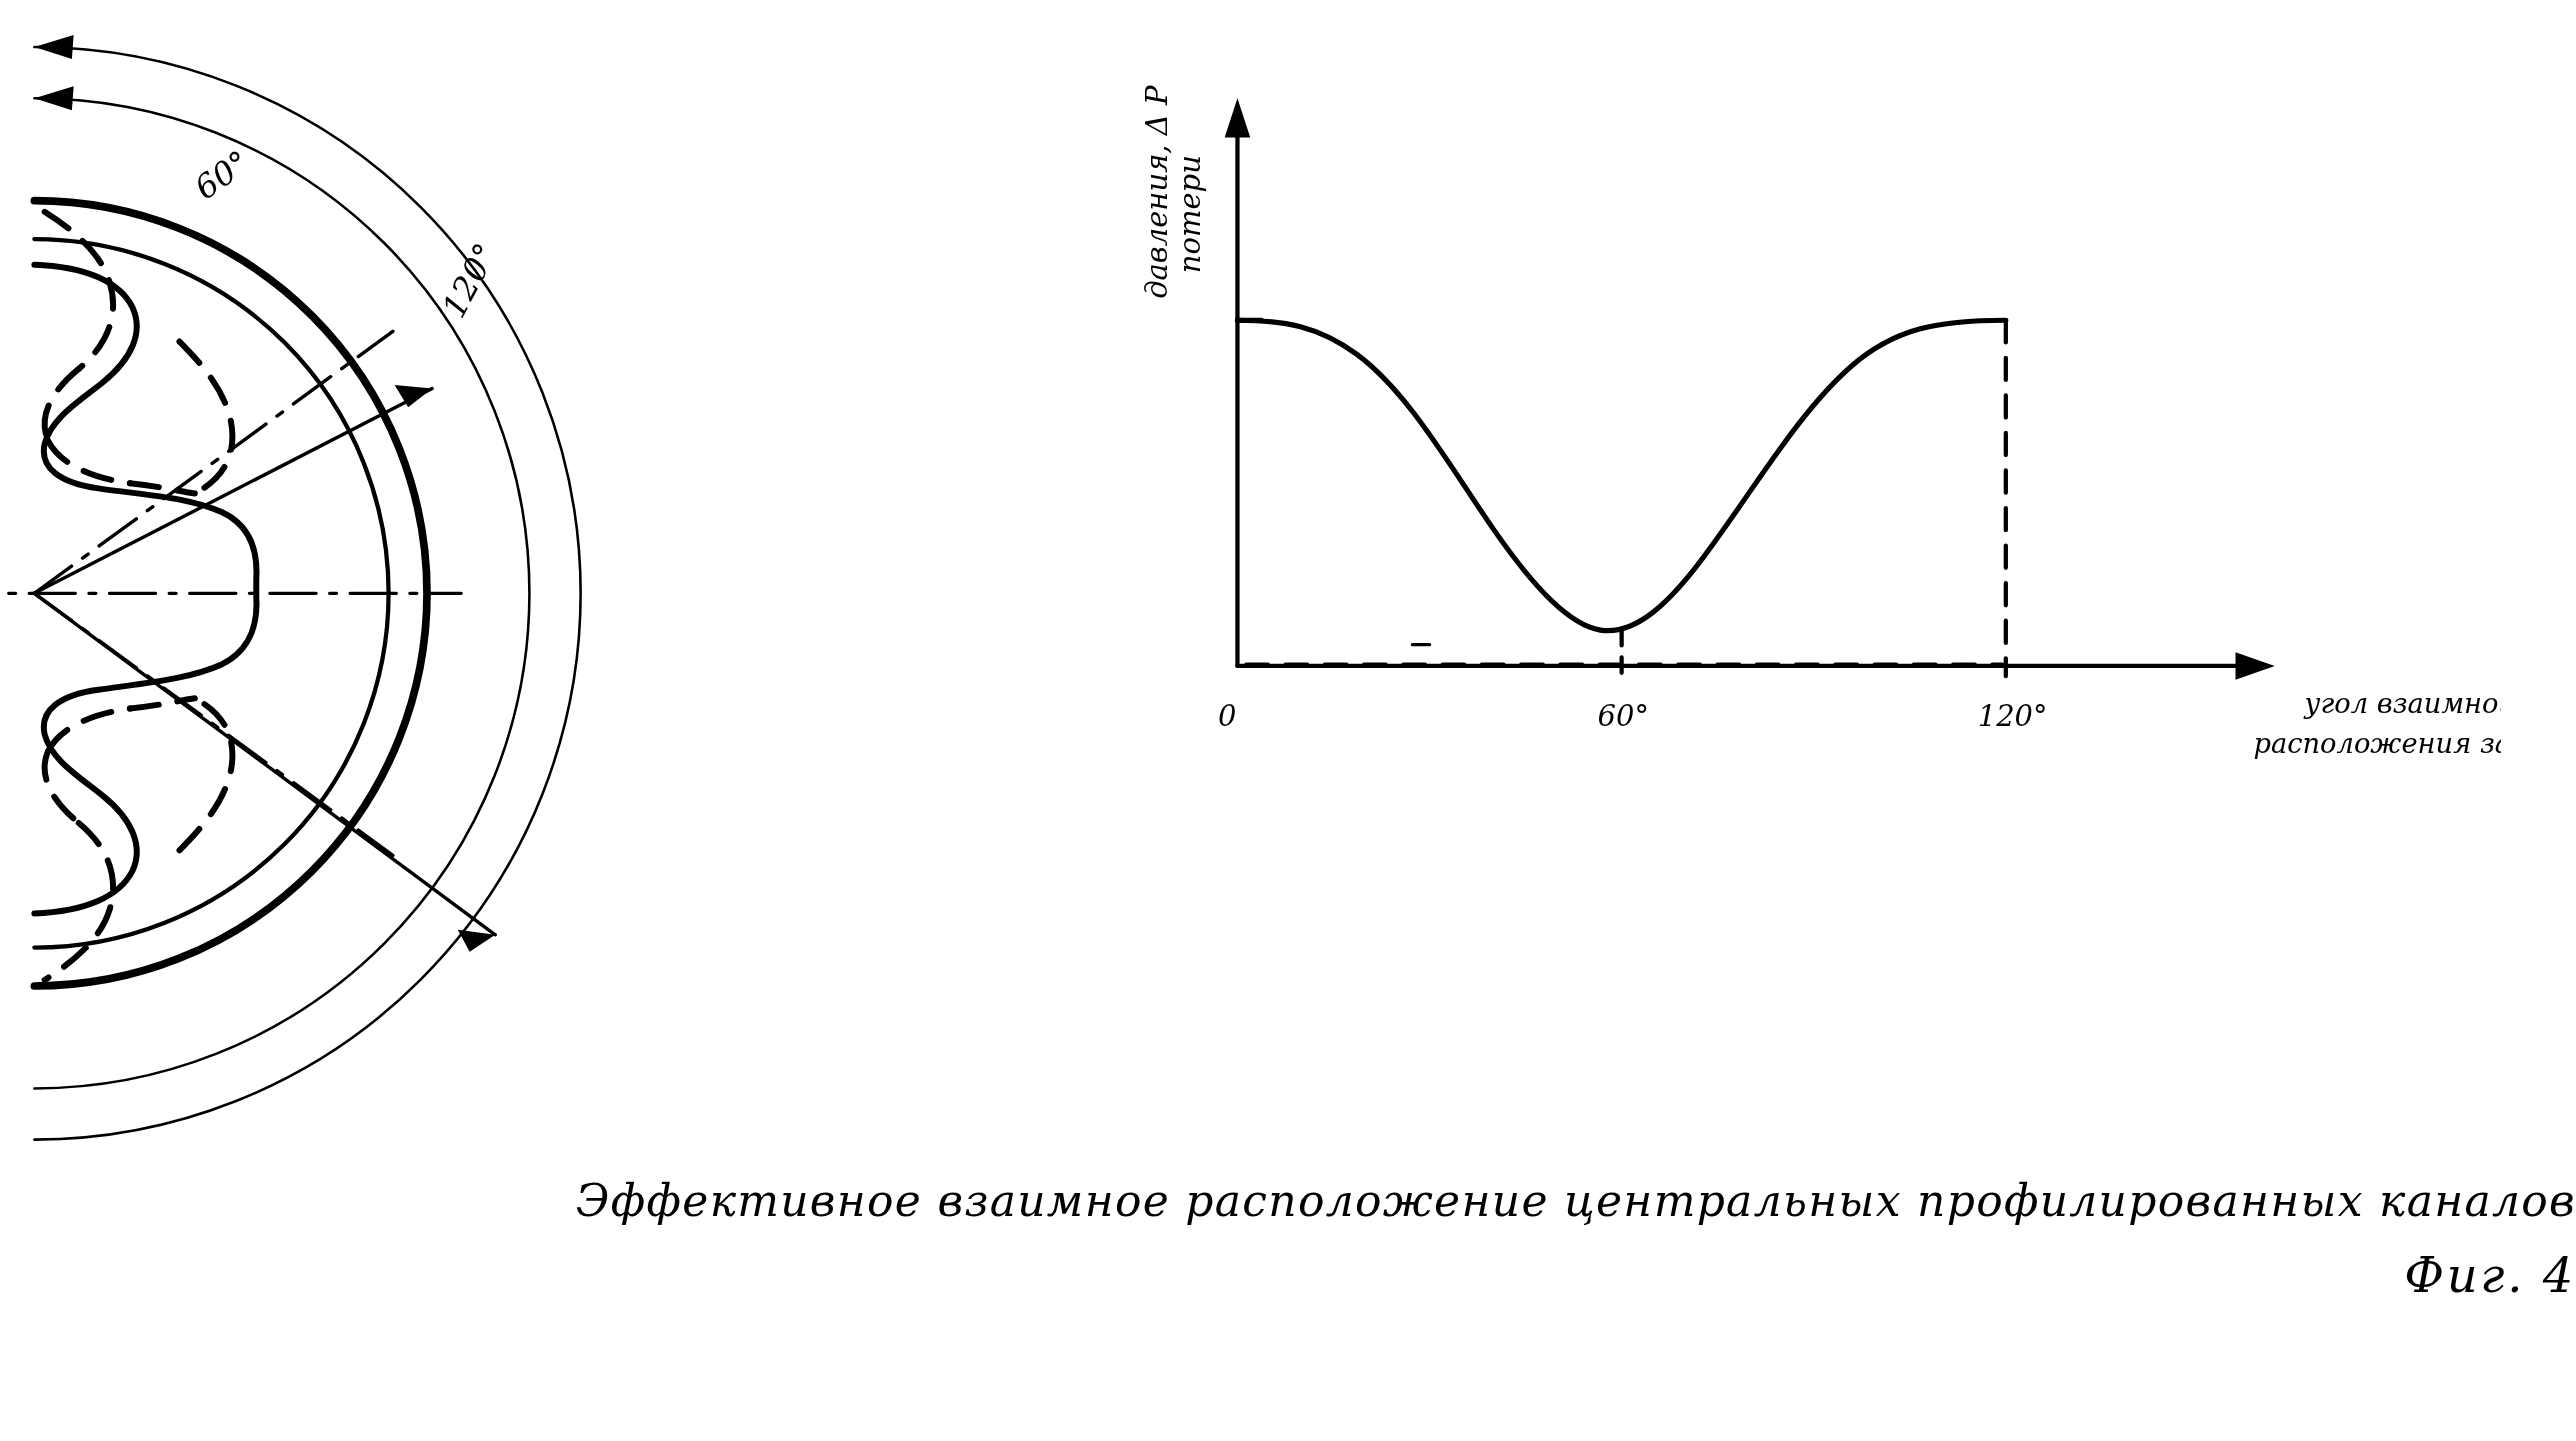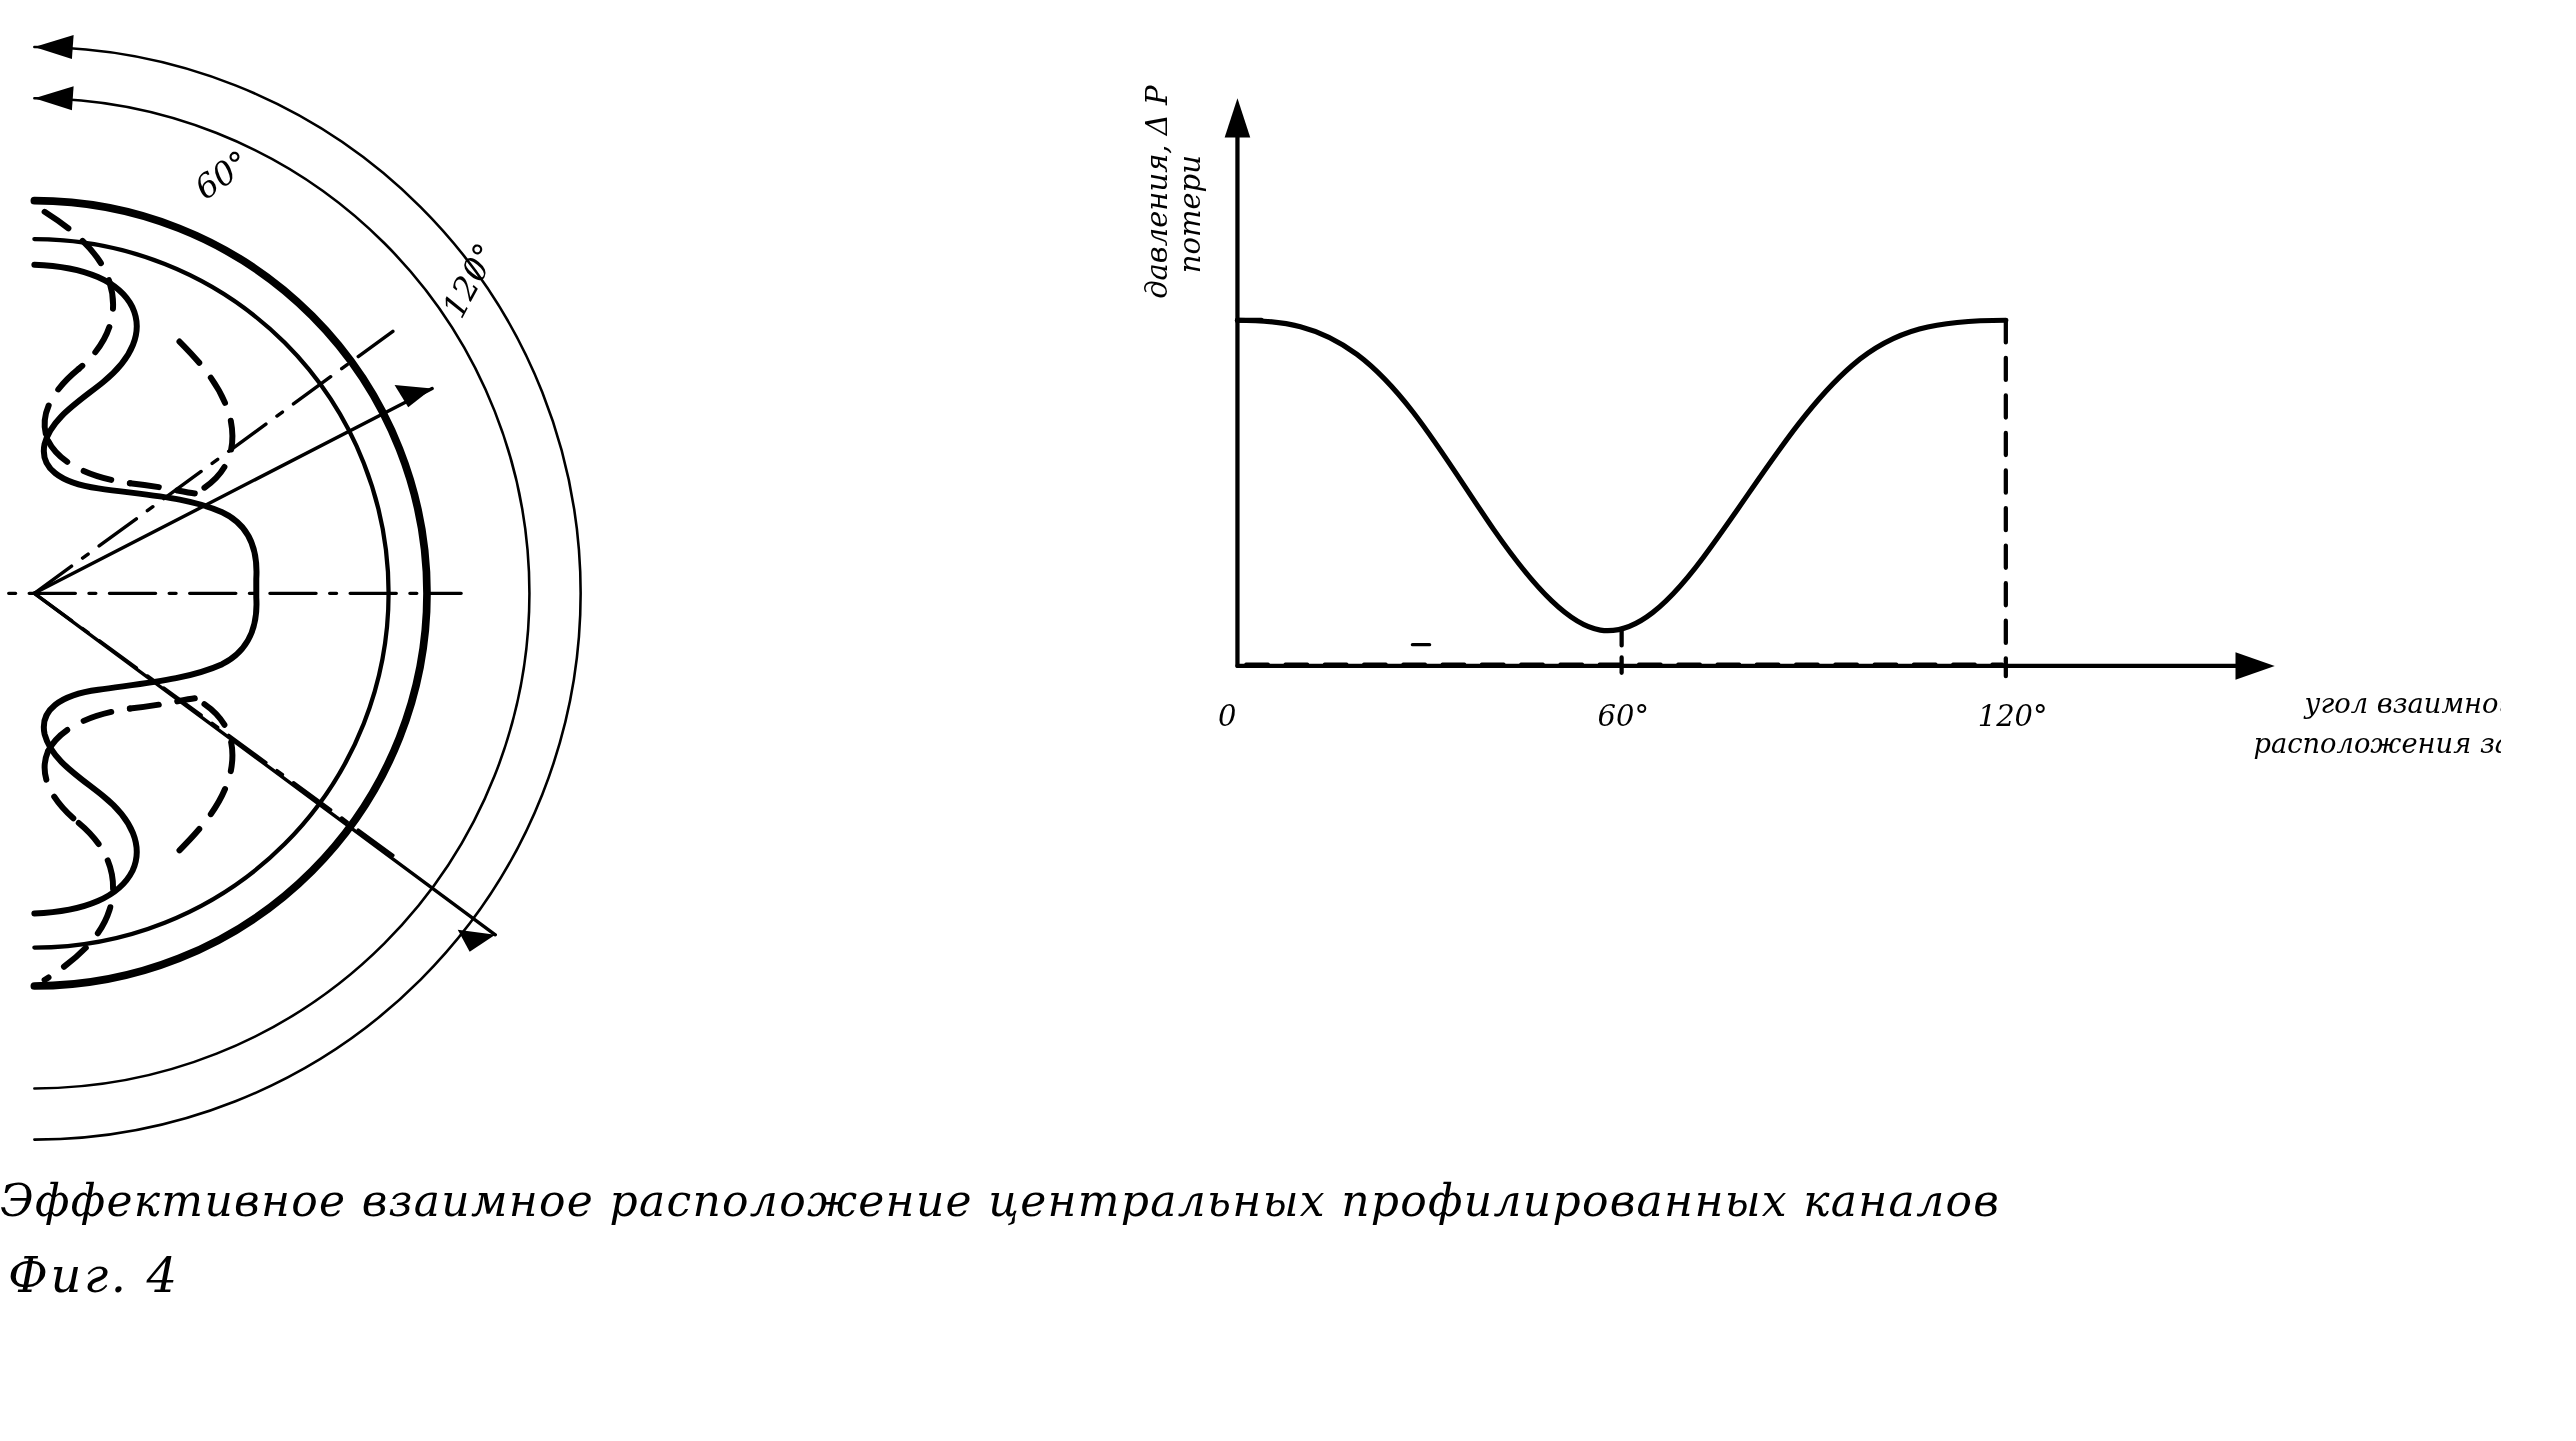--- a/index.html
+++ b/index.html
@@ -26,21 +26,21 @@
     left: 0;
     top: 0;
     width: 2576px;
     height: 1152px;
   }
   .caption-block {
     position: absolute;
     left: 0;
     top: 1174px;
     width: 2576px;
-    text-align: left;
+    text-align: right;
     font-family: "DejaVu Serif", serif;
     font-style: italic;
     color: #000;
   }
   .caption-line {
     font-size: 44px;
     letter-spacing: 1.3px;
     line-height: 1.22;
     white-space: nowrap;
   }

